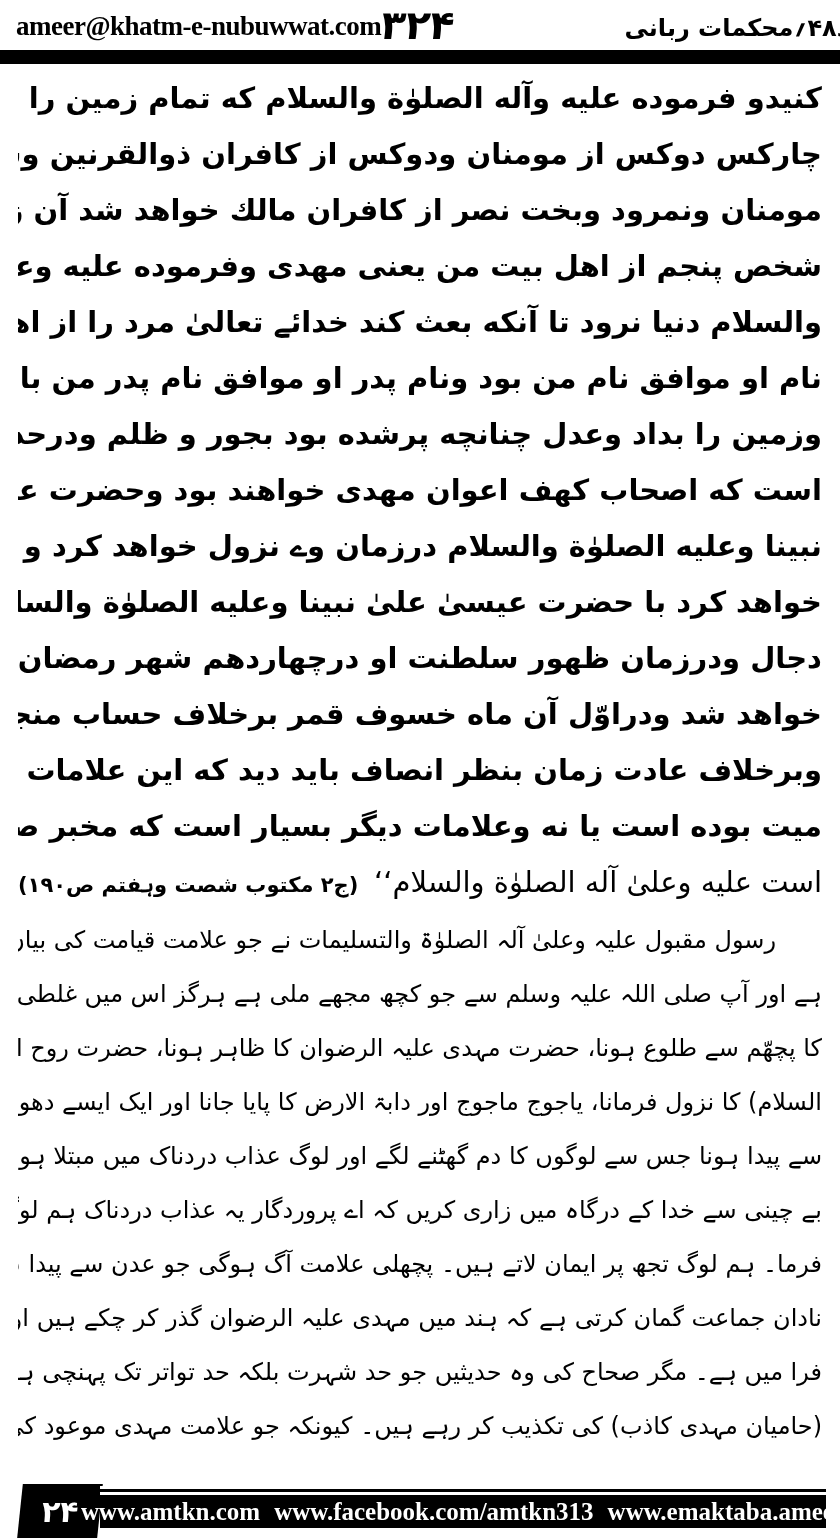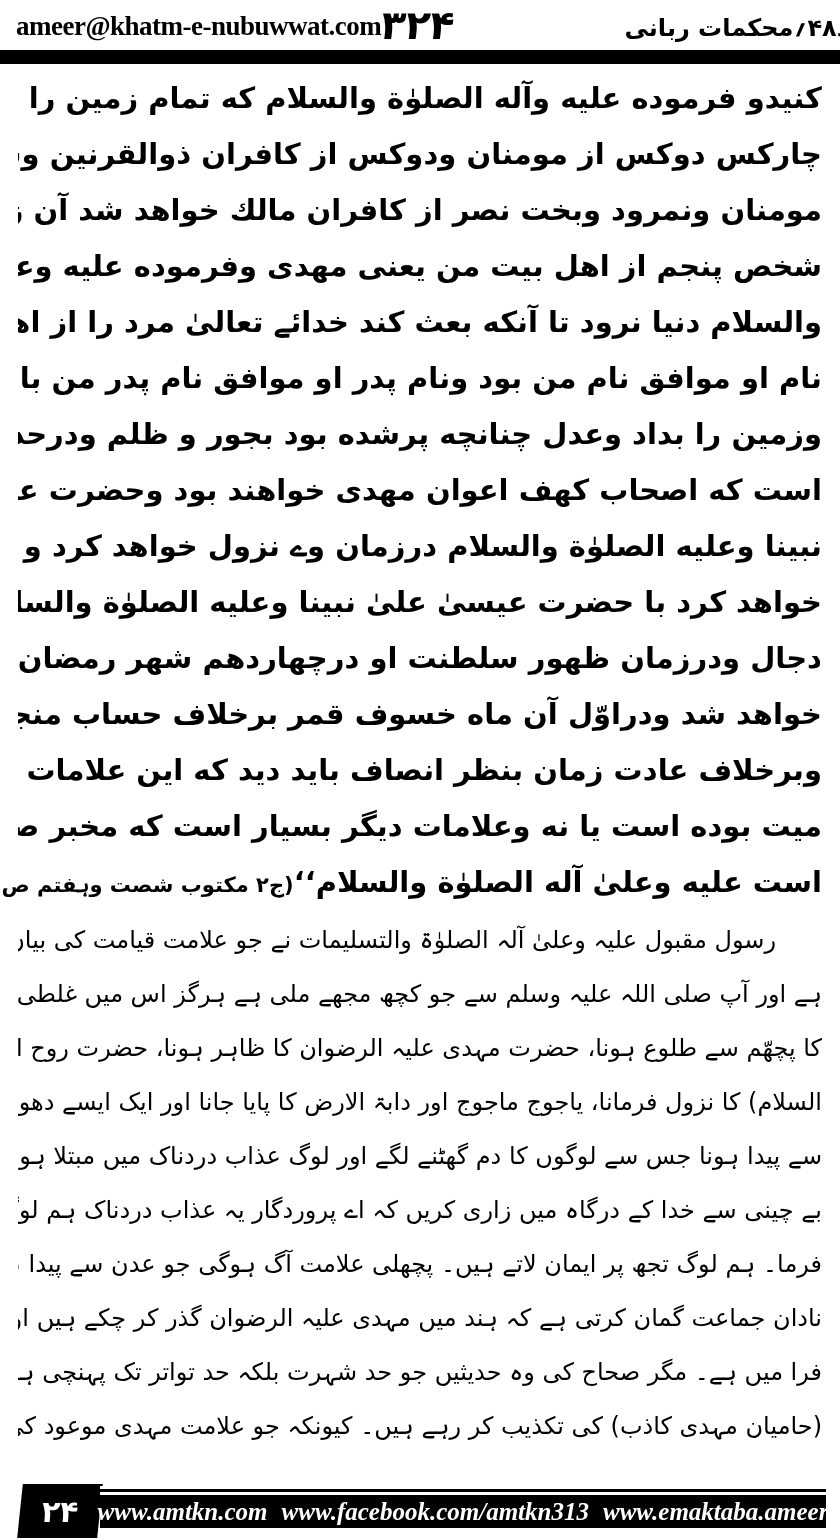--- a/index.html
+++ b/index.html
@@ -33,21 +33,21 @@
   .pline{
     direction:rtl;unicode-bidi:plaintext;
     text-align:justify;text-align-last:justify;
     font-weight:bold;font-size:29px;line-height:56px;
     white-space:nowrap;overflow:hidden;
   }
   .closing-row{
     direction:rtl;display:flex;justify-content:space-between;align-items:baseline;
     line-height:56px;
   }
-  .closing-text{font-weight:bold;font-size:29px;white-space:nowrap;}
+  .closing-text{font-weight:normal;font-size:29px;white-space:nowrap;}
   .citation{font-weight:bold;font-size:21px;white-space:nowrap;}
   .uline{
     direction:rtl;unicode-bidi:plaintext;
     text-align:justify;text-align-last:justify;
     font-weight:normal;font-size:24px;line-height:54px;
     white-space:nowrap;overflow:hidden;
   }
   .uline.indent{padding-right:46px;}
 
   
@@ -64,21 +64,21 @@
         #ffffff 0 3px,
         #000000 3px 6px,
         #ffffff 6px 9px,
         #000000 9px 100%);
     display:flex;align-items:flex-end;justify-content:center;
   }
   .footer-links{
     color:#fff;font-family:"Liberation Serif",serif;font-weight:bold;
     font-size:25px;line-height:33px;white-space:nowrap;
   }
-  .footer-links span{margin:9px 7px;font-style:italic;}
+  .footer-links span{margin:9px 7px;}
 </style>
 </head>
 <body>
 
 <div class="header">
   <div class="email">ameer@khatm-e-nubuwwat.com</div>
   <div class="pageno-top">۳۲۴</div>
   <div class="book-title">احتساب جلد۴۸؍محکمات ربانی</div>
 </div>
 <div class="top-rule"></div>

